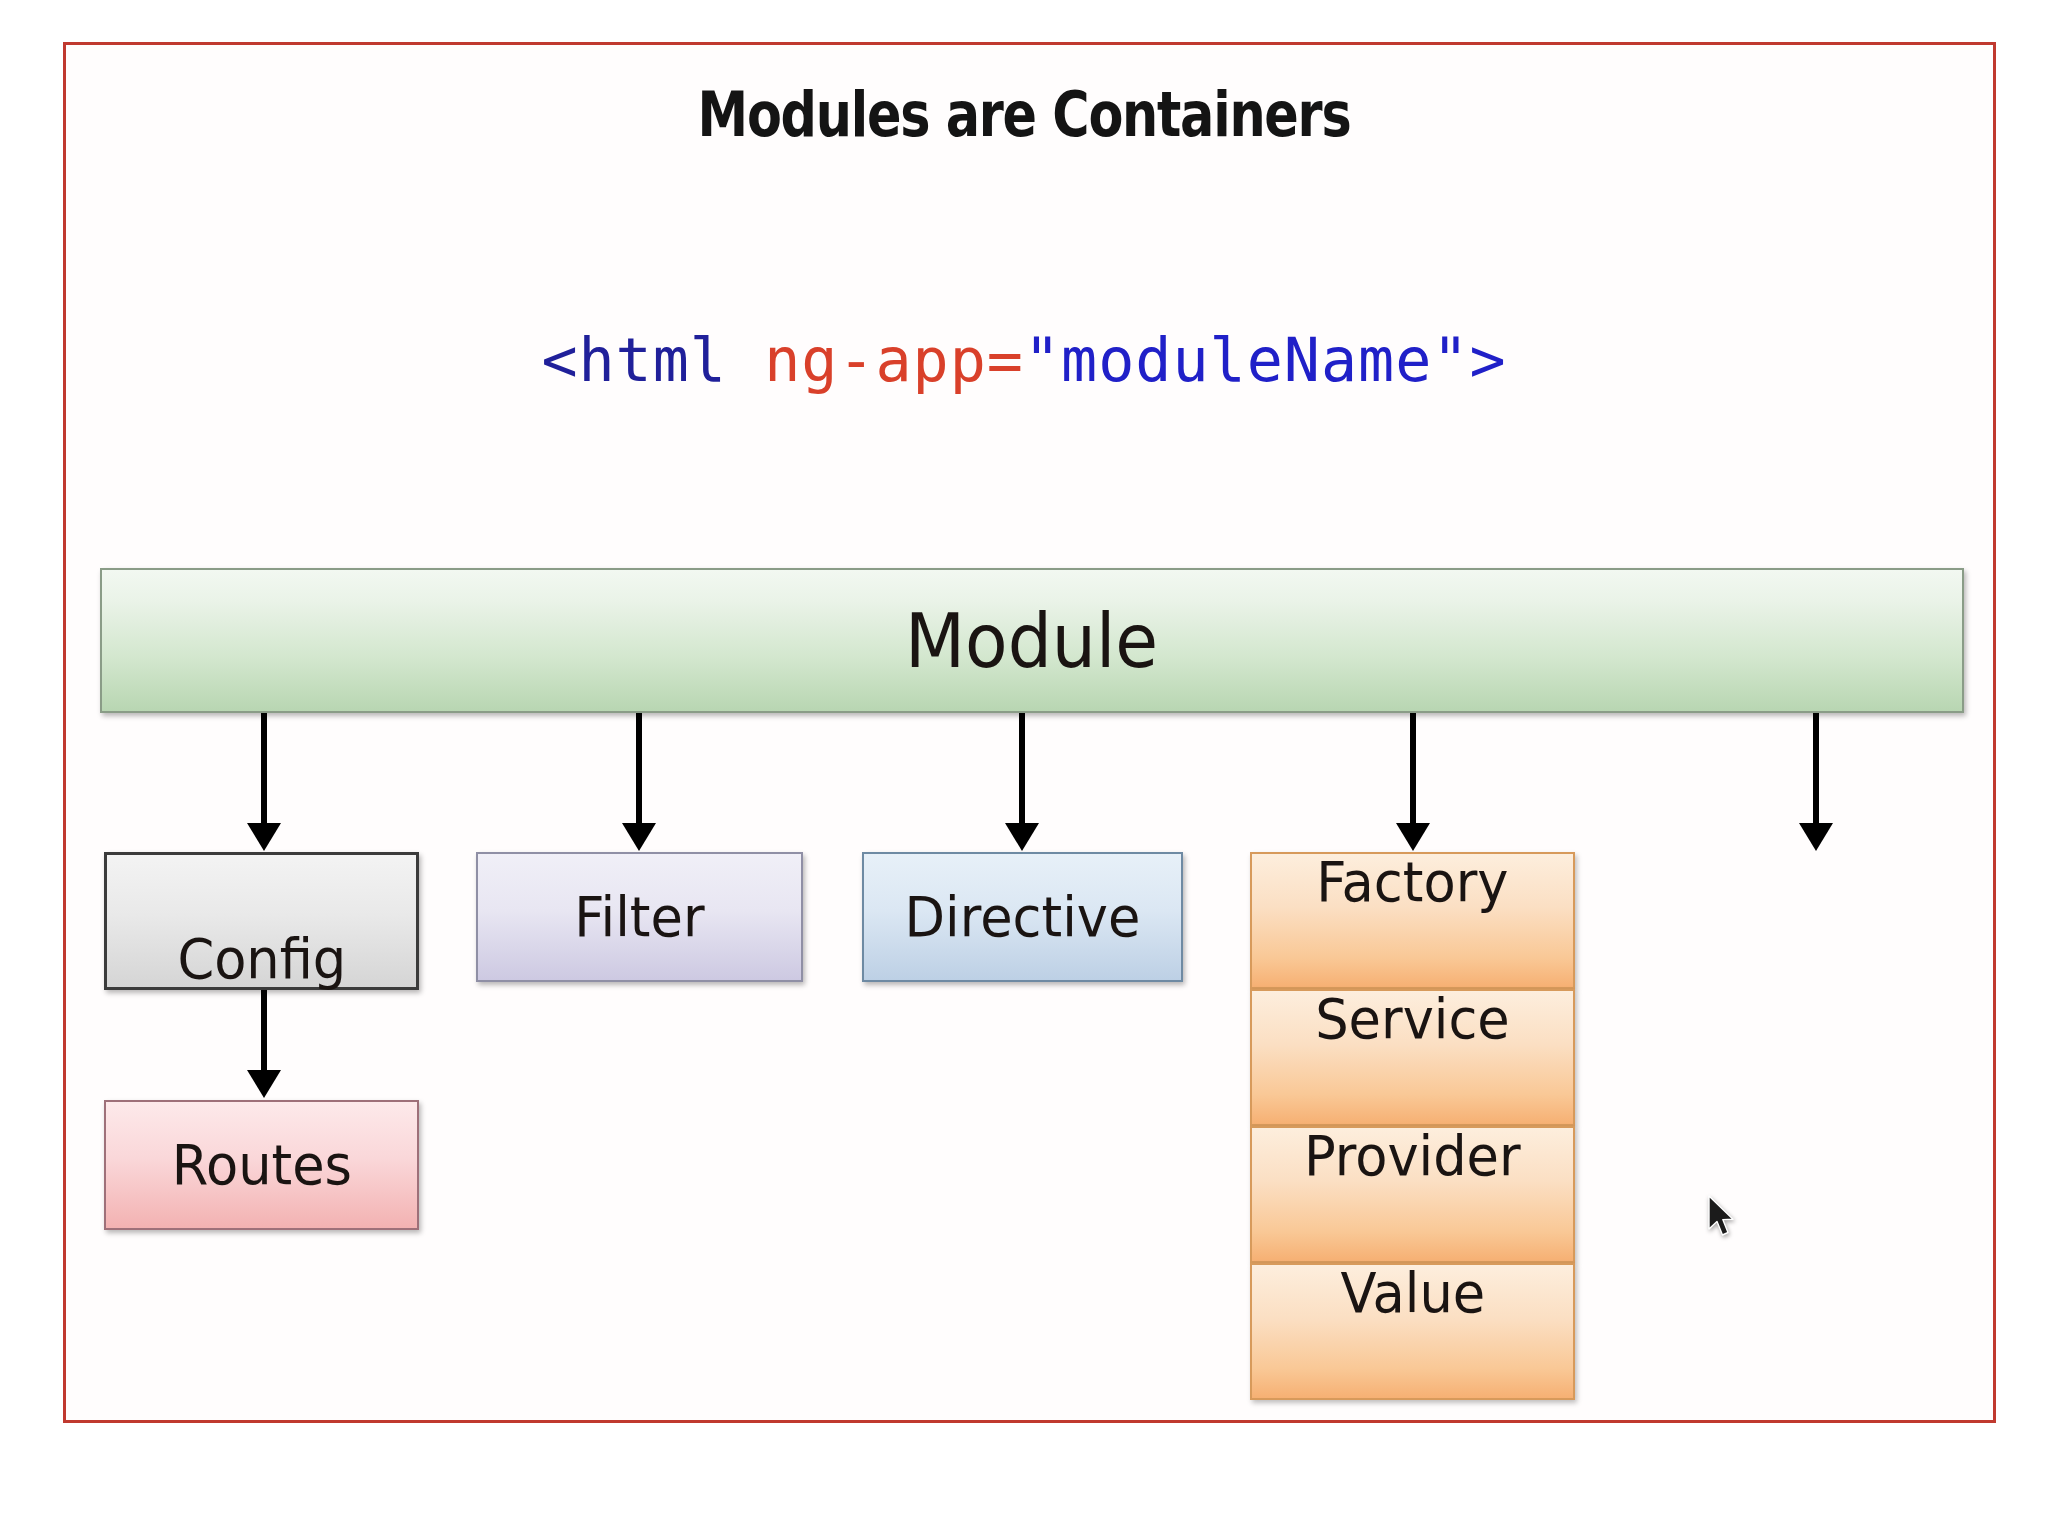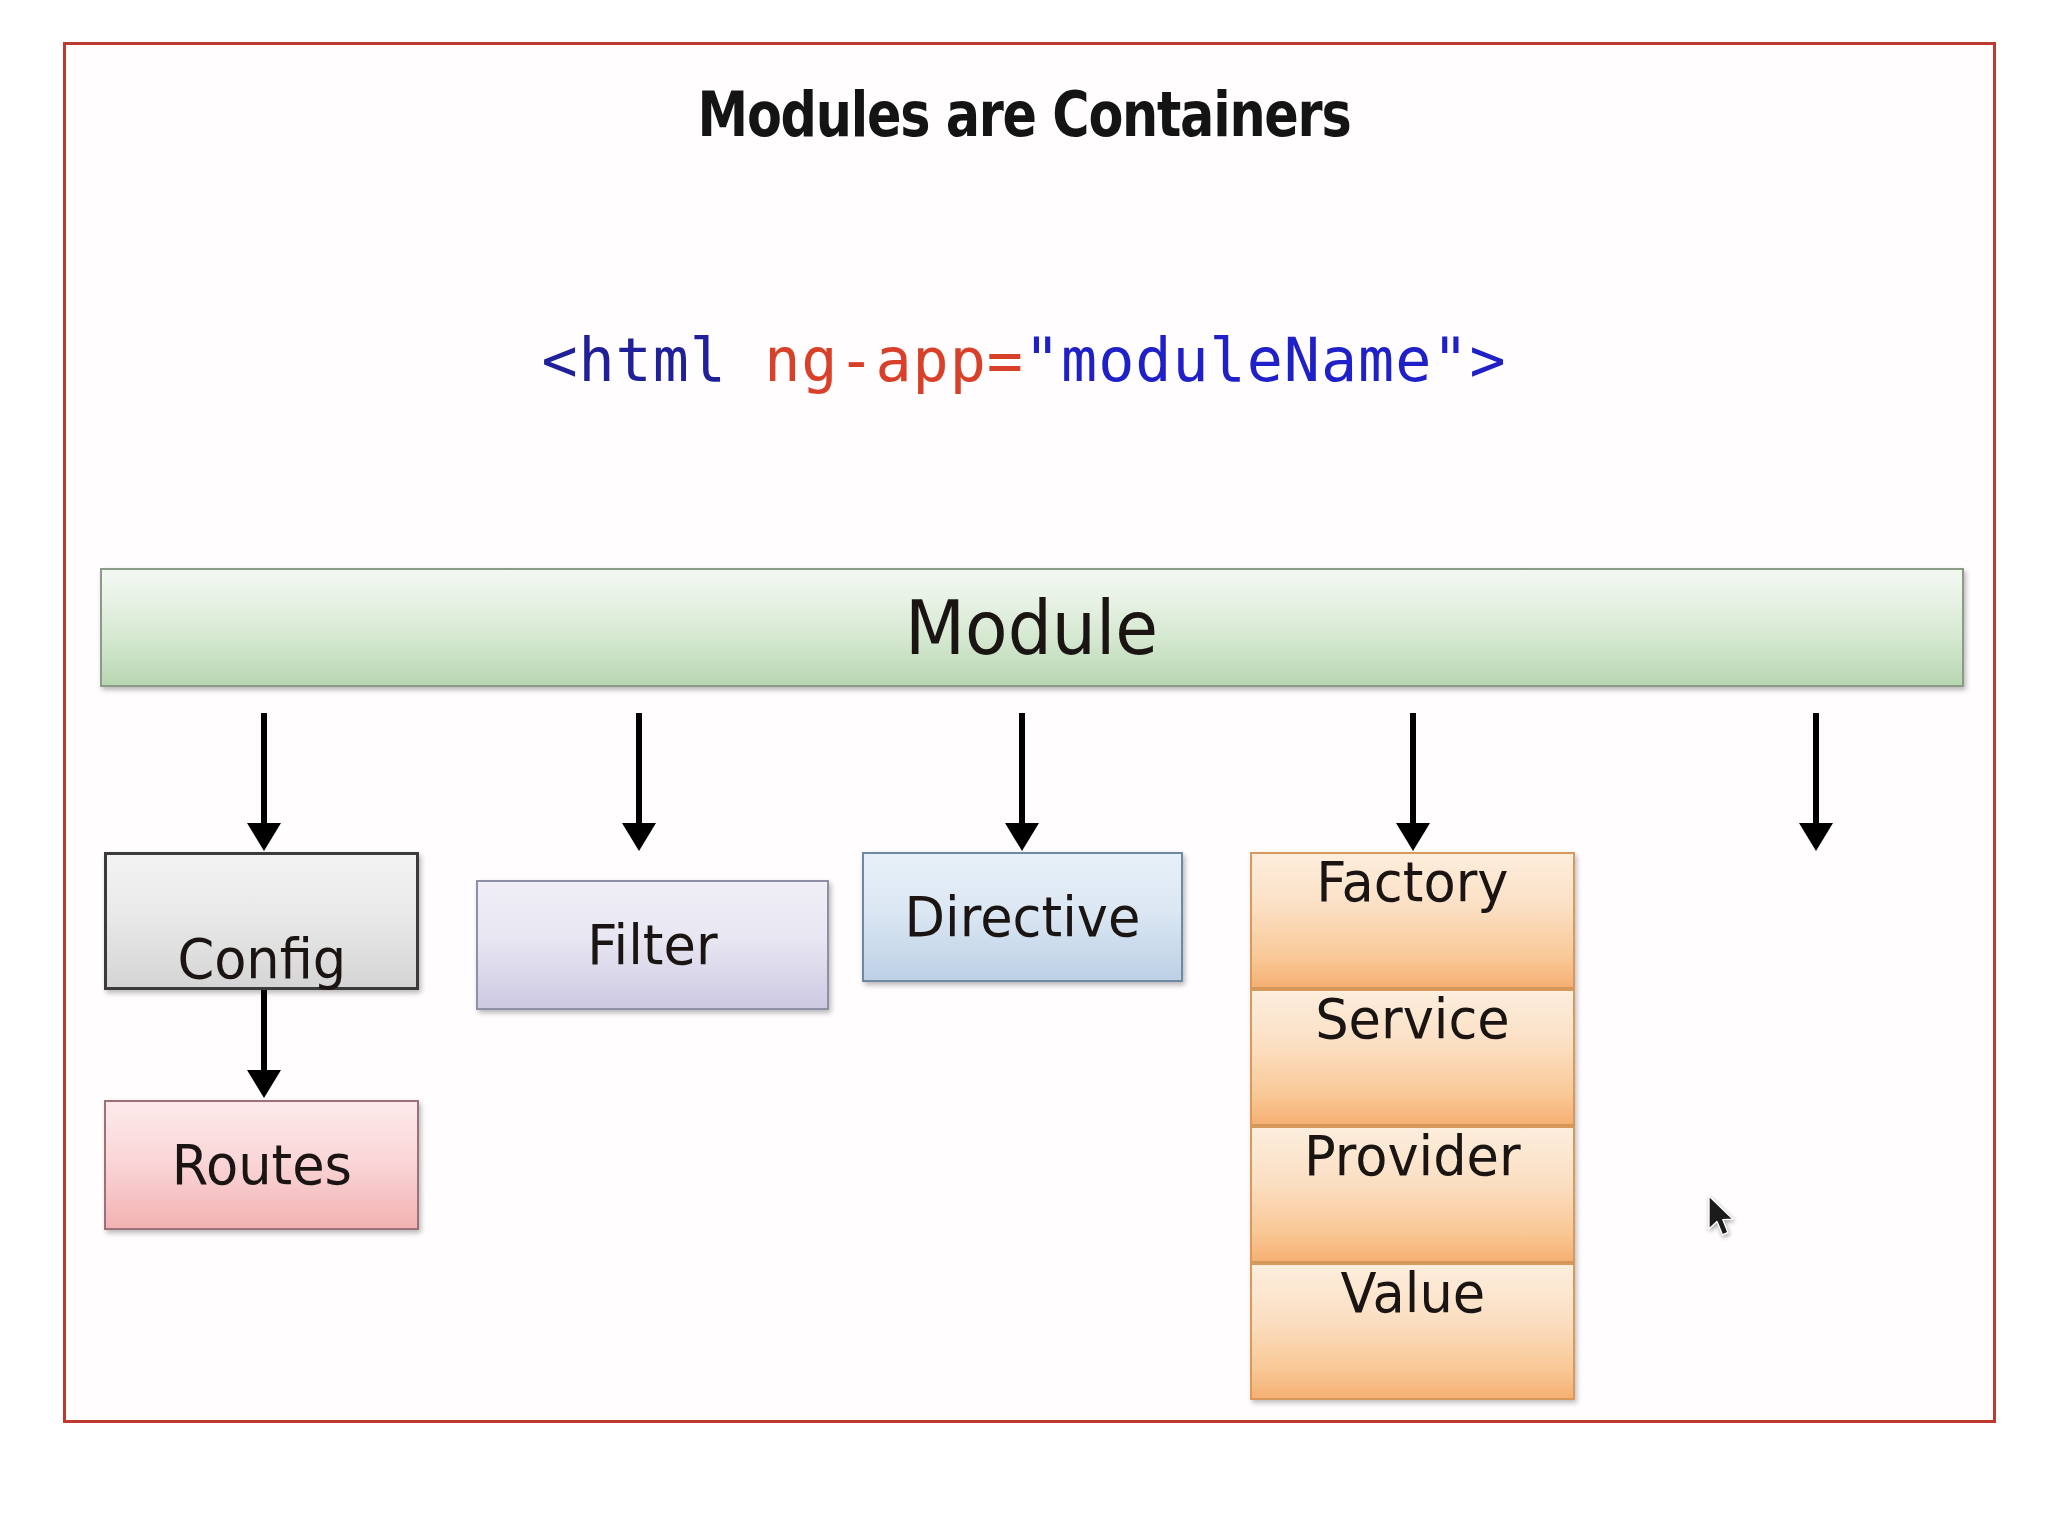--- a/index.html
+++ b/index.html
@@ -75,21 +75,21 @@
     font-size: 56px;
     transform: scaleX(0.94);
     line-height: 1;
   }
 
   
   #node-module {
     left: 100px;
     top: 568px;
     width: 1864px;
-    height: 119px;
+    height: 145px;
     border: 2px solid #8a9c87;
     background: linear-gradient(to bottom, #f2f8f1 0%, #eaf3e8 22%, #d3e7ce 62%, #b8d6b2 100%);
   }
   #node-module .node-label { font-size: 74px; }
 
   
   #node-config {
     left: 104px;
     top: 852px;
     width: 315px;
@@ -106,25 +106,24 @@
     width: 315px;
     height: 130px;
     border: 2px solid #9e7079;
     background: linear-gradient(to bottom, #fde9ea 0%, #fad7d9 45%, #f3b2b2 100%);
   }
 
   
   #node-filter {
     left: 476px;
     top: 852px;
-    width: 353px;
+    width: 327px;
     height: 130px;
     border: 2px solid #8f8fa5;
     background: linear-gradient(to bottom, #f0eff7 0%, #e8e6f2 45%, #cdc9e2 100%);
-    margin-top: 28px;
   }
 
   
   #node-directive {
     left: 862px;
     top: 852px;
     width: 321px;
     height: 130px;
     border: 2px solid #6e8aa3;
     background: linear-gradient(to bottom, #e7f0f8 0%, #dbe7f3 45%, #bdd0e5 100%);

